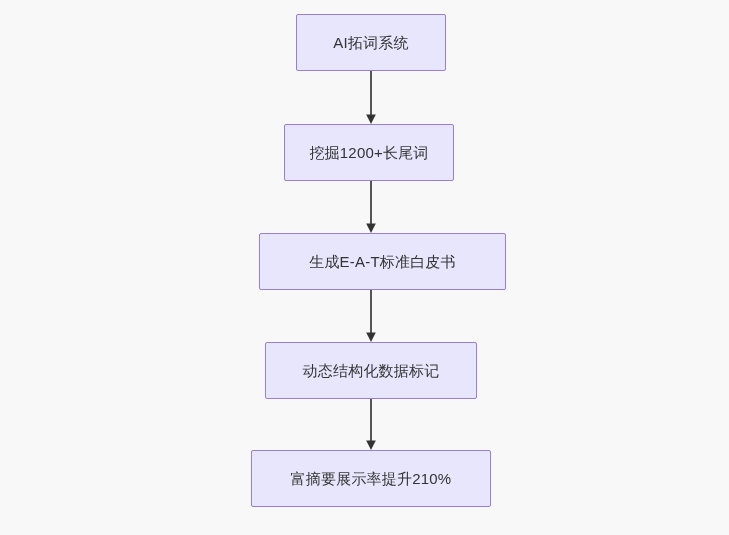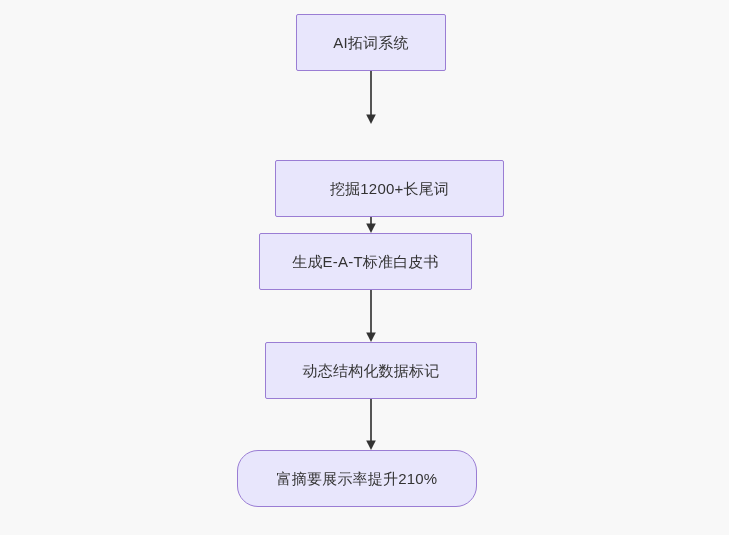--- a/index.html
+++ b/index.html
@@ -75,29 +75,29 @@
 
   <svg class="edge" style="left:361px; top:399px; width:20px; height:51px;" viewBox="0 0 20 51">
     <line class="edge-line" x1="10" y1="0" x2="10" y2="44"></line>
     <polygon class="edge-head" points="10,51 5.2,41.5 14.8,41.5"></polygon>
   </svg>
 
   <div class="node" style="left:296px; top:14px; width:150px; height:57px;">
     <span class="node-label">AI拓词系统</span>
   </div>
 
-  <div class="node" style="left:275px; top:124px; width:229px; height:57px;margin-top:36px;">
+  <div class="node" style="left:284px; top:124px; width:170px; height:57px;">
     <span class="node-label">挖掘1200+长尾词</span>
   </div>
 
-  <div class="node" style="left:259px; top:233px; width:213px; height:57px;">
+  <div class="node" style="left:259px; top:233px; width:247px; height:57px;">
     <span class="node-label">生成E-A-T标准白皮书</span>
   </div>
 
   <div class="node" style="left:265px; top:342px; width:212px; height:57px;justify-content:center;">
     <span class="node-label">动态结构化数据标记</span>
   </div>
 
-  <div class="node" style="left:237px; top:450px; width:240px; height:57px;border-radius:21px;">
+  <div class="node" style="left:251px; top:450px; width:240px; height:57px;">
     <span class="node-label">富摘要展示率提升210%</span>
   </div>
 
 </div>
 
 </body></html>

